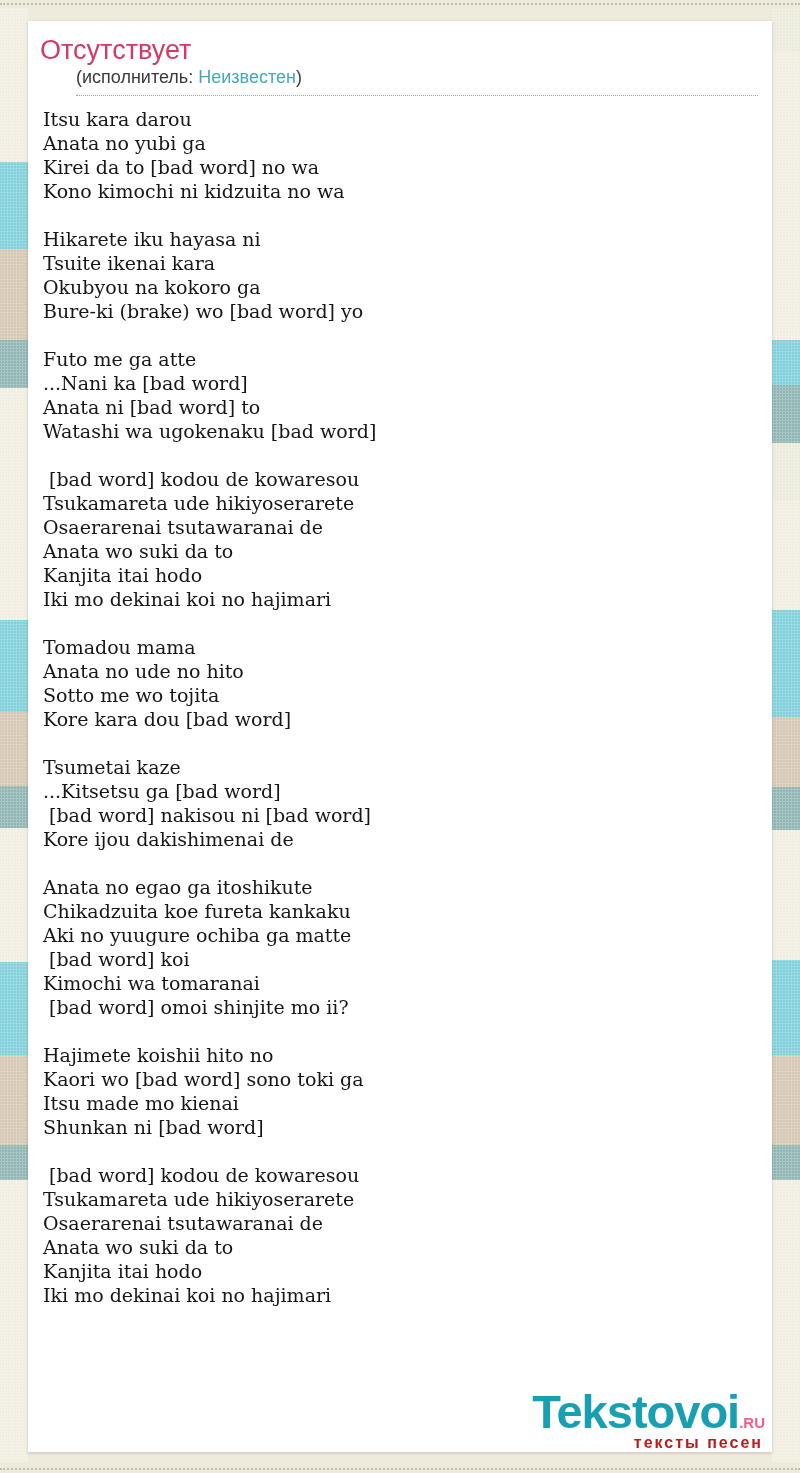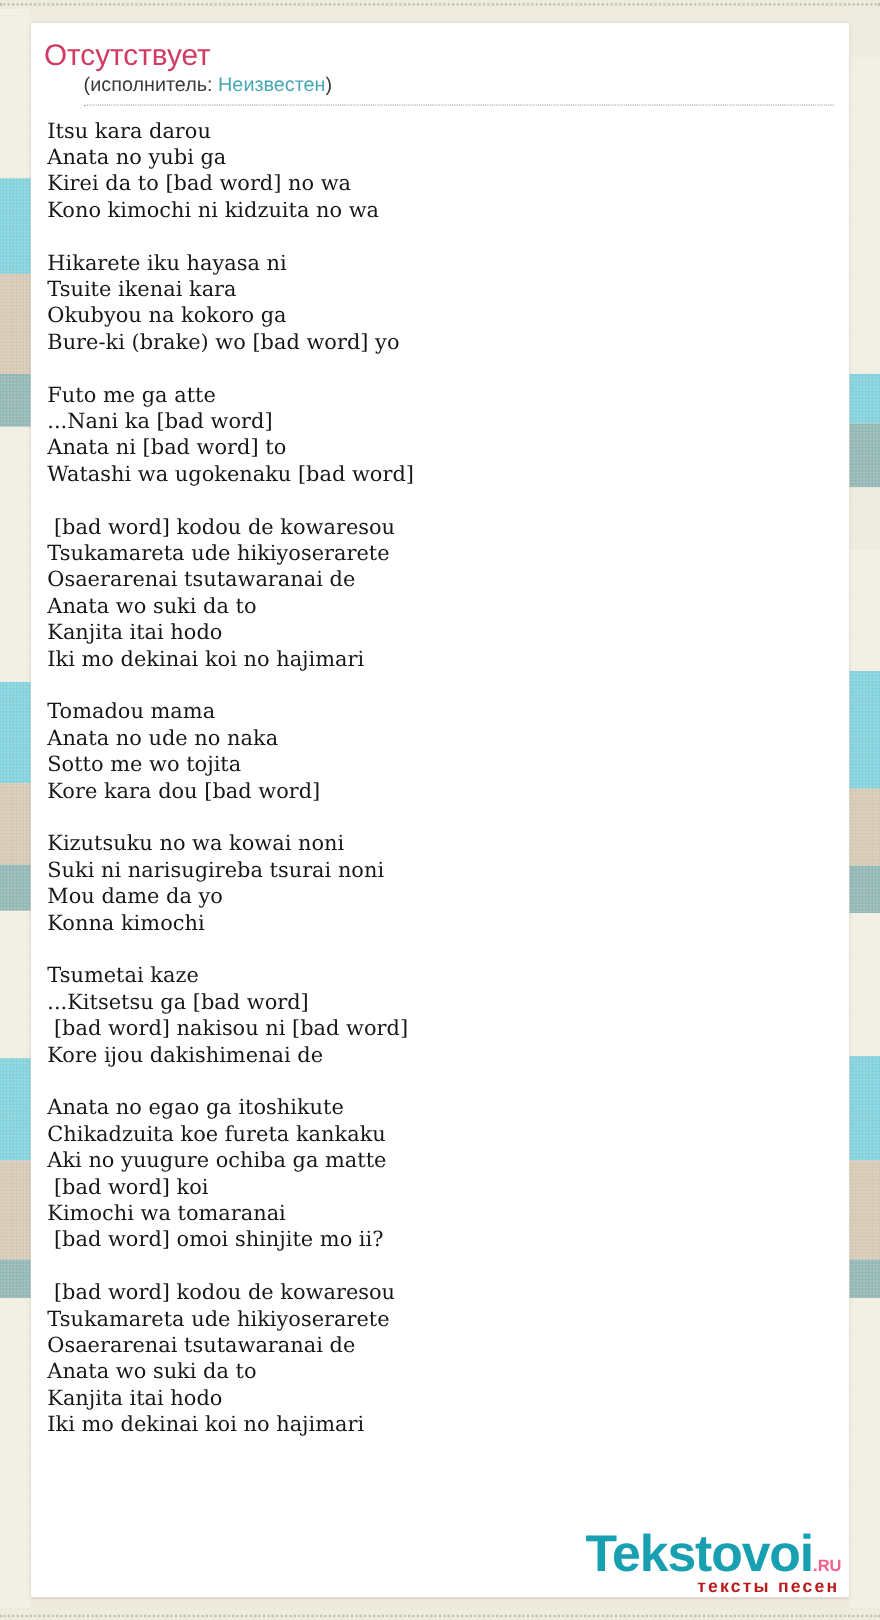--- a/index.html
+++ b/index.html
@@ -151,37 +151,37 @@
 ...Nani ka [bad word]
 Anata ni [bad word] to
 Watashi wa ugokenaku [bad word]</p>
         <p class="stanza"> [bad word] kodou de kowaresou
 Tsukamareta ude hikiyoserarete
 Osaerarenai tsutawaranai de
 Anata wo suki da to
 Kanjita itai hodo
 Iki mo dekinai koi no hajimari</p>
         <p class="stanza">Tomadou mama
-Anata no ude no naka
+Anata no ude no hito
 Sotto me wo tojita
 Kore kara dou [bad word]</p>
-        <p class="stanza">Kizutsuku no wa kowai noni
-Suki ni narisugireba tsurai noni
-Mou dame da yo
-Konna kimochi</p>
         <p class="stanza">Tsumetai kaze
 ...Kitsetsu ga [bad word]
  [bad word] nakisou ni [bad word]
 Kore ijou dakishimenai de</p>
         <p class="stanza">Anata no egao ga itoshikute
 Chikadzuita koe fureta kankaku
 Aki no yuugure ochiba ga matte
  [bad word] koi
 Kimochi wa tomaranai
  [bad word] omoi shinjite mo ii?</p>
+        <p class="stanza">Hajimete koishii hito no
+Kaori wo [bad word] sono toki ga
+Itsu made mo kienai
+Shunkan ni [bad word]</p>
         <p class="stanza"> [bad word] kodou de kowaresou
 Tsukamareta ude hikiyoserarete
 Osaerarenai tsutawaranai de
 Anata wo suki da to
 Kanjita itai hodo
 Iki mo dekinai koi no hajimari</p>
       </div>
 
     <a class="site-logo" href="#">
       <div><span class="logo-main">Tekstovoi</span><span class="logo-tld">.RU</span></div>

